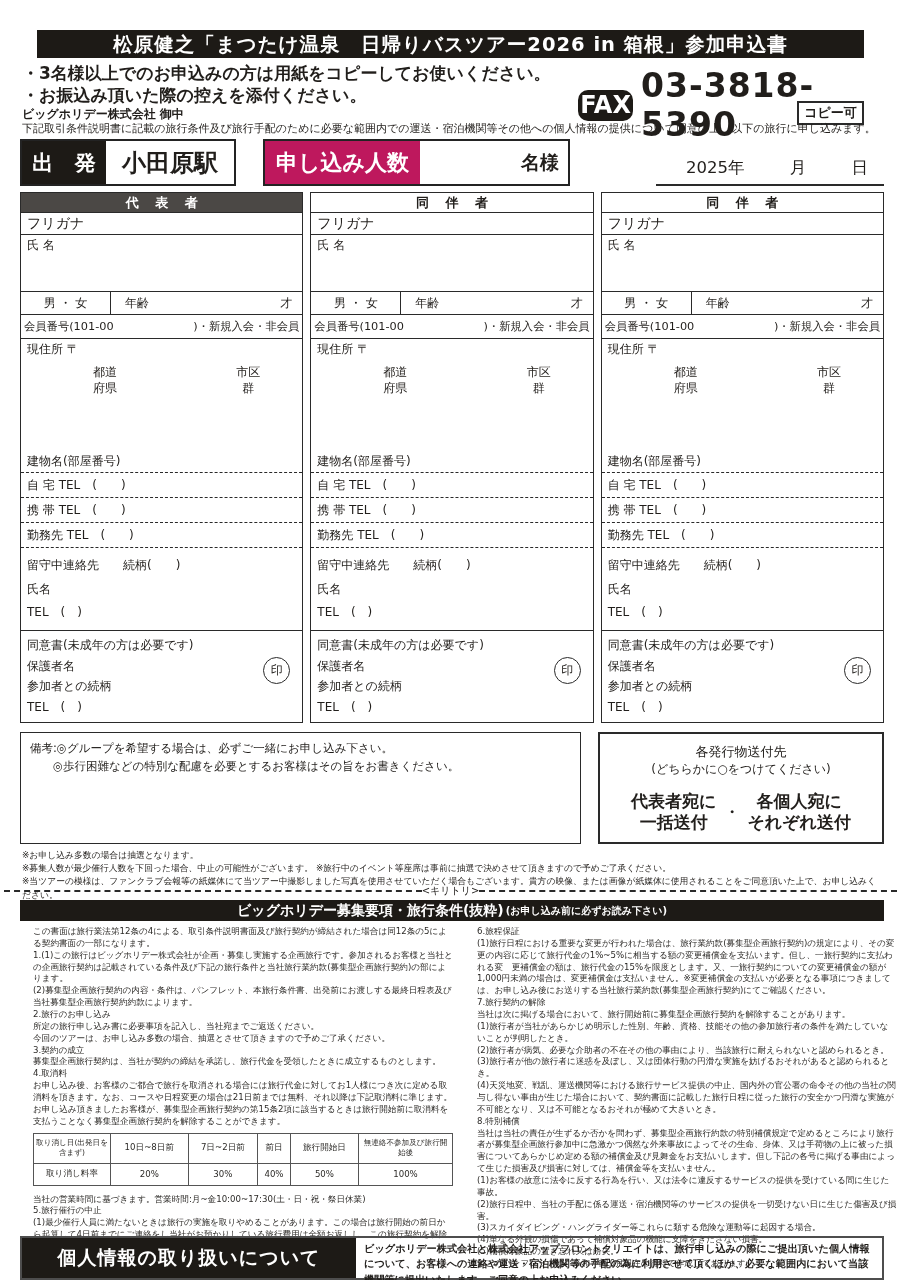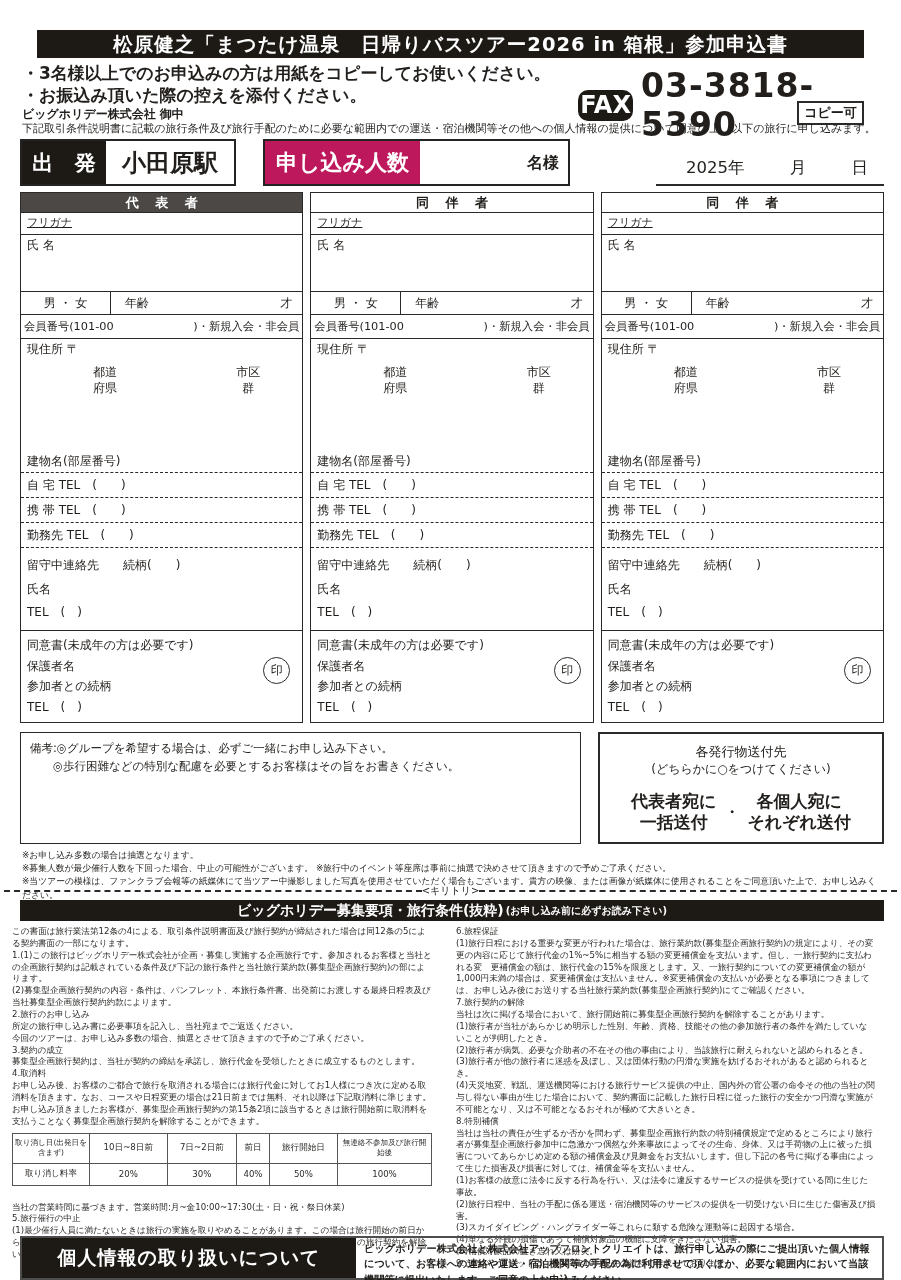--- a/index.html
+++ b/index.html
@@ -32,35 +32,35 @@
   .dep-box { display:flex; border:2px solid #232323; }
   .dep-label { width:84px; background:#1d1a16; color:#fff; display:flex; align-items:center;
     justify-content:center; font-size:21px; font-weight:bold; letter-spacing:7px; padding-left:7px; }
   .dep-station { width:128px; display:flex; align-items:center; justify-content:center;
     font-size:24px; font-weight:bold; background:#fff; }
   .count-box { display:flex; border:2px solid #232323; margin-left:27px; }
   .count-label { background:#be185d; color:#fff; display:flex; align-items:center; justify-content:center;
     font-size:22px; font-weight:bold; padding:0 11px; }
   .count-blank { width:148px; position:relative; background:#fff; }
   .count-unit { position:absolute; right:9px; top:50%; transform:translateY(-50%);
-    font-size:16px; font-weight:bold; }
+    font-size:19px; font-weight:bold; }
   .date-box { margin-left:auto; width:228px; height:40px; align-self:flex-end;
     border-bottom:2px solid #2a2a2a; display:flex; align-items:flex-end;
     justify-content:space-between; padding:0 16px 5px 30px; font-size:16.5px; }
 
   
   .columns { position:absolute; left:20px; top:192px; width:864px; display:flex; gap:7px; }
   .pcol { flex:1; height:531px; border:1.5px solid #2a2a2a; display:flex; flex-direction:column; background:#fff; }
   .phead { height:19px; display:flex; align-items:center; justify-content:center;
     font-size:13px; font-weight:bold; letter-spacing:6px; padding-left:6px; }
   .phead.dark { background:#4b4845; color:#fff; }
   .prow { border-top:1px solid #2a2a2a; padding:2px 6px; font-size:12px; }
   .prow.dt { border-top-style:dashed; }
   .prow.nt { border-top:none; }
-  .r-furi { height:22px; font-size:11px;text-decoration:underline; }
+  .r-furi { height:22px; font-size:14px; }
   .r-name { height:57px; }
   .r-ga { height:23px; display:flex; padding:0; }
   .gcell { width:90px; border-right:1px solid #2a2a2a; display:flex; align-items:center; justify-content:center; }
   .acell { flex:1; display:flex; align-items:center; justify-content:space-between; padding:0 10px 0 14px; }
   .r-member { height:24px; display:flex; align-items:center; justify-content:space-between; font-size:11.3px; padding:0 3px; }
   .r-addr { height:112px; display:flex; flex-direction:column; }
   .hints { display:flex; justify-content:space-between; padding:7px 36px 0 66px; line-height:1.3; text-align:center; }
   .r-bldg { height:22px; display:flex; align-items:flex-end; }
   .r-tel { height:25px; display:flex; align-items:center; }
   .r-emg { height:83px; display:flex; flex-direction:column; justify-content:space-evenly; }
@@ -83,24 +83,24 @@
   .notes { position:absolute; left:22px; top:849px; width:862px; font-size:8.8px; line-height:1.5; }
   .cutline { position:absolute; left:0; top:884px; width:901px; display:flex; align-items:center; gap:0; padding:0 4px; }
   .cutline .dash { flex:1; border-top:2px dashed #2a2a2a; }
   .cutline .cuttext { font-size:10px; }
 
   
   .terms-bar { position:absolute; left:20px; top:900px; width:864px; height:21px;
     display:flex; align-items:center; justify-content:center; gap:2px; }
   .terms-heading { font-size:14px; font-weight:bold; }
   .terms-note { font-size:10px; font-weight:bold; }
-  .terms-cols { position:absolute; left:12px; top:926px; width:864px; display:flex; gap:24px; }
+  .terms-cols { position:absolute; left:33px; top:926px; width:864px; display:flex; gap:24px; }
   .tcol { flex:1; }
   .tp { white-space:pre-line; font-size:8.6px; line-height:1.38; color:#2c2a27; }
-  .cancel-table { width:100%; border-collapse:collapse; margin:5px 0 16px; }
+  .cancel-table { width:100%; border-collapse:collapse; margin:5px 0 8px; }
   .cancel-table td { border:1px solid #555; text-align:center; font-size:8.6px; padding:4.5px 1px; color:#2c2a27; }
   .cancel-table td.small { font-size:7.6px; }
   .cancel-table td.c0 { width:77px; }
   .cancel-table td.c5 { width:94px; }
 
   
   .privacy { position:absolute; left:20px; top:1236px; width:864px; height:44px;
     border:2.5px solid #4d4d4d; display:flex; }
   .privacy-label { width:334px; background:#1d1a16; color:#fff; display:flex; align-items:center;
     justify-content:center; font-size:19px; font-weight:bold; letter-spacing:1px; flex-shrink:0; }

